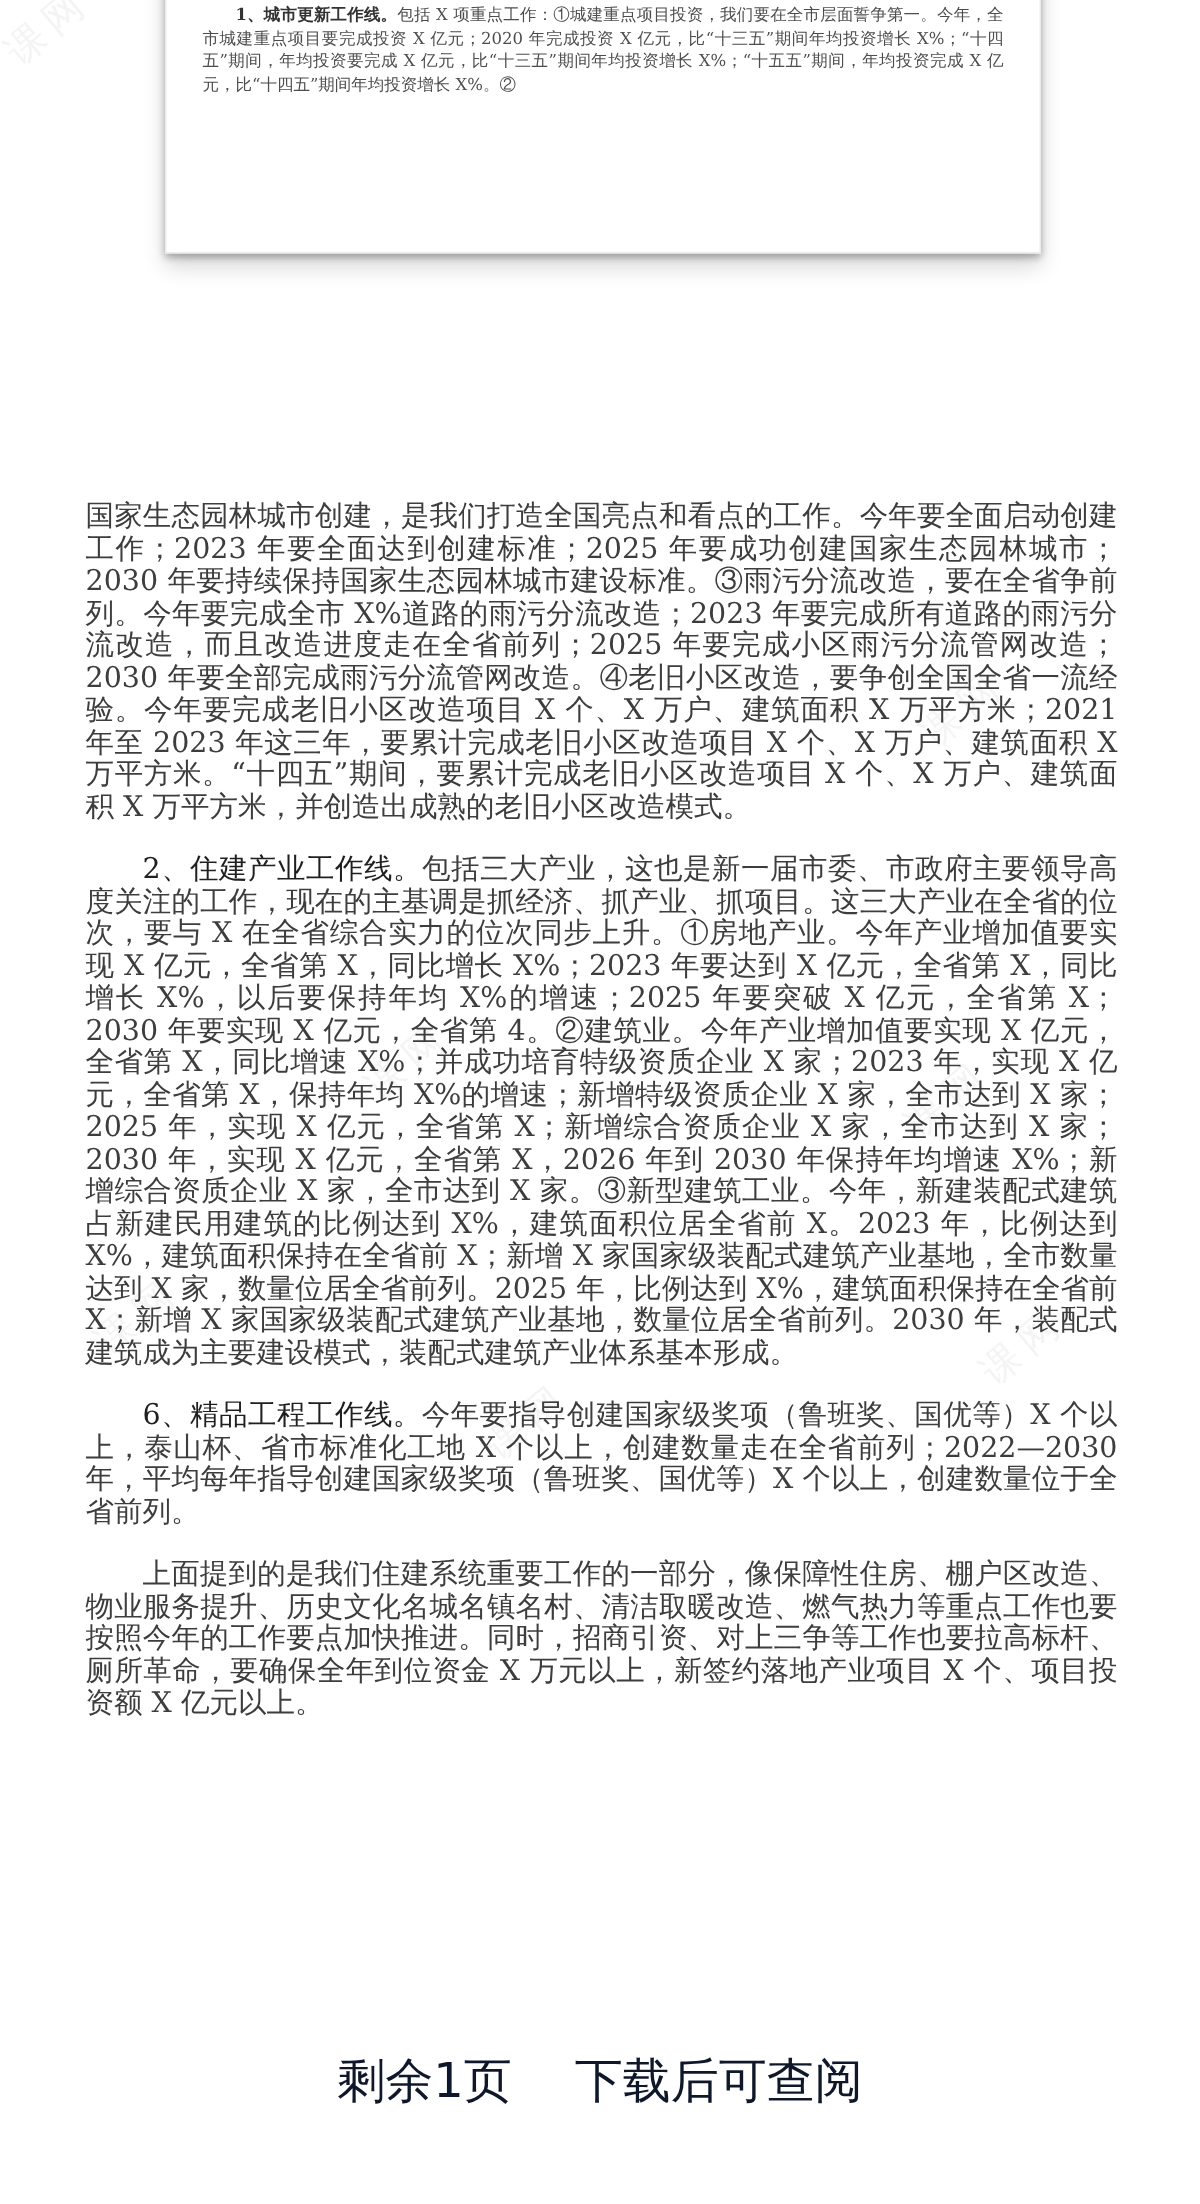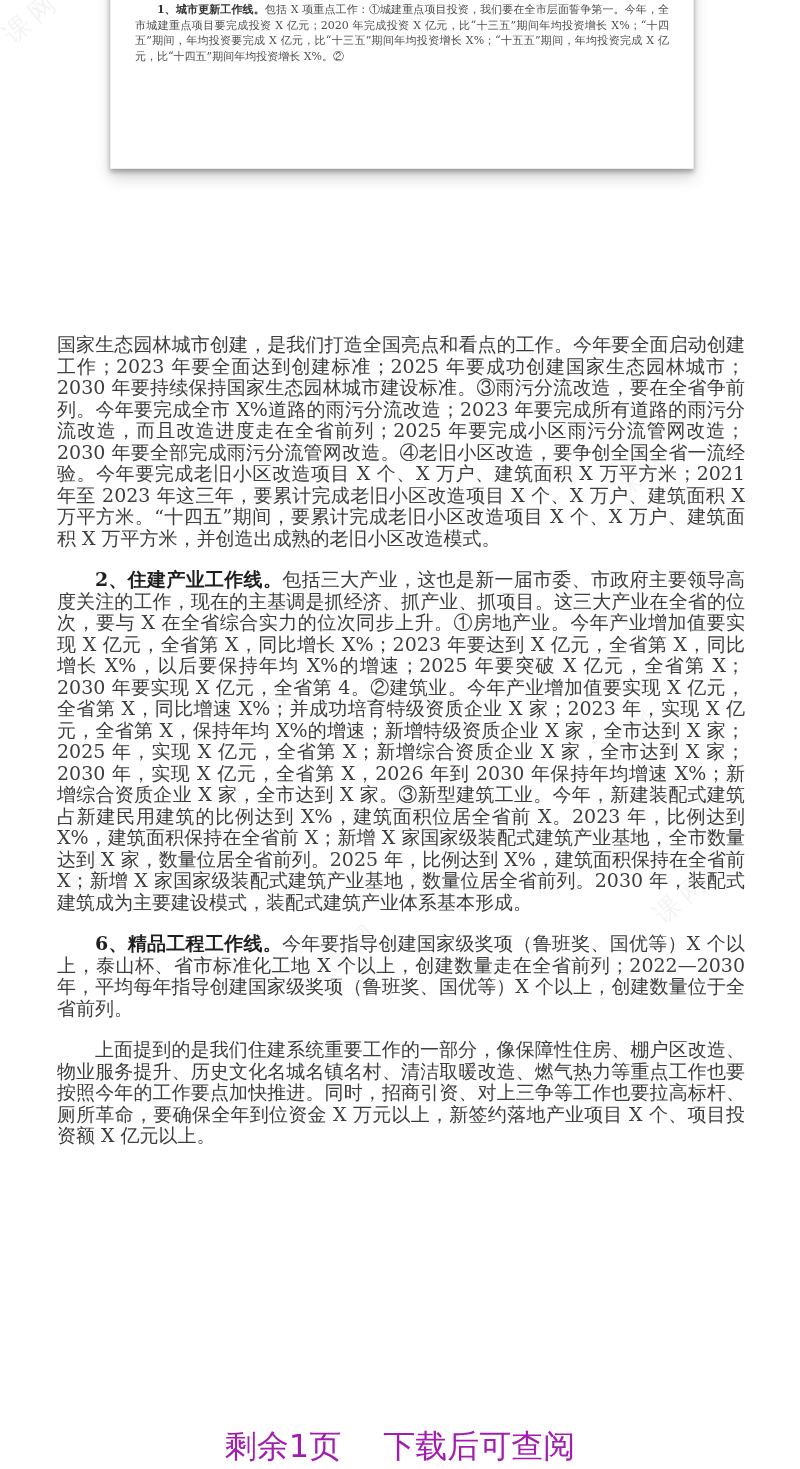--- a/index.html
+++ b/index.html
@@ -36,21 +36,21 @@
     position: absolute;
     left: 57px; top: 334px;
     width: 688px;
     font-size: 19px;
     line-height: 21.5px;
     text-align: justify;
     color: #3d3d3d;
   }
   .doc-body p { margin: 0 0 20px 0; }
   .doc-body p.indent { text-indent: 2em; }
-  .doc-body b.lead { font-weight: bold; color: #1f1f1f; }
+  .doc-body b.lead { font-weight: normal; color: #1f1f1f; }
 
   
   .wm {
     position: absolute;
     transform: rotate(-40deg);
     font-size: 26px;
     letter-spacing: 6px;
     color: #6f6f6f;
     opacity: 0.07;
     white-space: nowrap;
@@ -60,26 +60,26 @@
   .wm:nth-of-type(2) { left: 610px; top: 455px; }
   .wm:nth-of-type(3) { left: 240px; top: 690px; }
   .wm:nth-of-type(4) { left: 600px; top: 715px; }
   .wm:nth-of-type(5) { left: 320px; top: 930px; }
   .wm:nth-of-type(6) { left: 650px; top: 880px; }
   .wm:nth-of-type(7) { left: 60px;  top: 860px; }
 
   
   .footer-hint {
     position: absolute;
-    left: 0; top: 1425px;
+    left: 0; top: 1366px;
     width: 100%;
     text-align: center;
     font-family: "DejaVu Sans", "Liberation Sans", sans-serif;
     font-size: 32px;
-    color: #a21caf;
+    color: #0f172a;
     white-space: nowrap;
   }
   .footer-hint .remaining { margin-right: 42px; }
 </style>
 </head>
 <body>
 
 <div class="page">
 
   <div class="preview-card">

